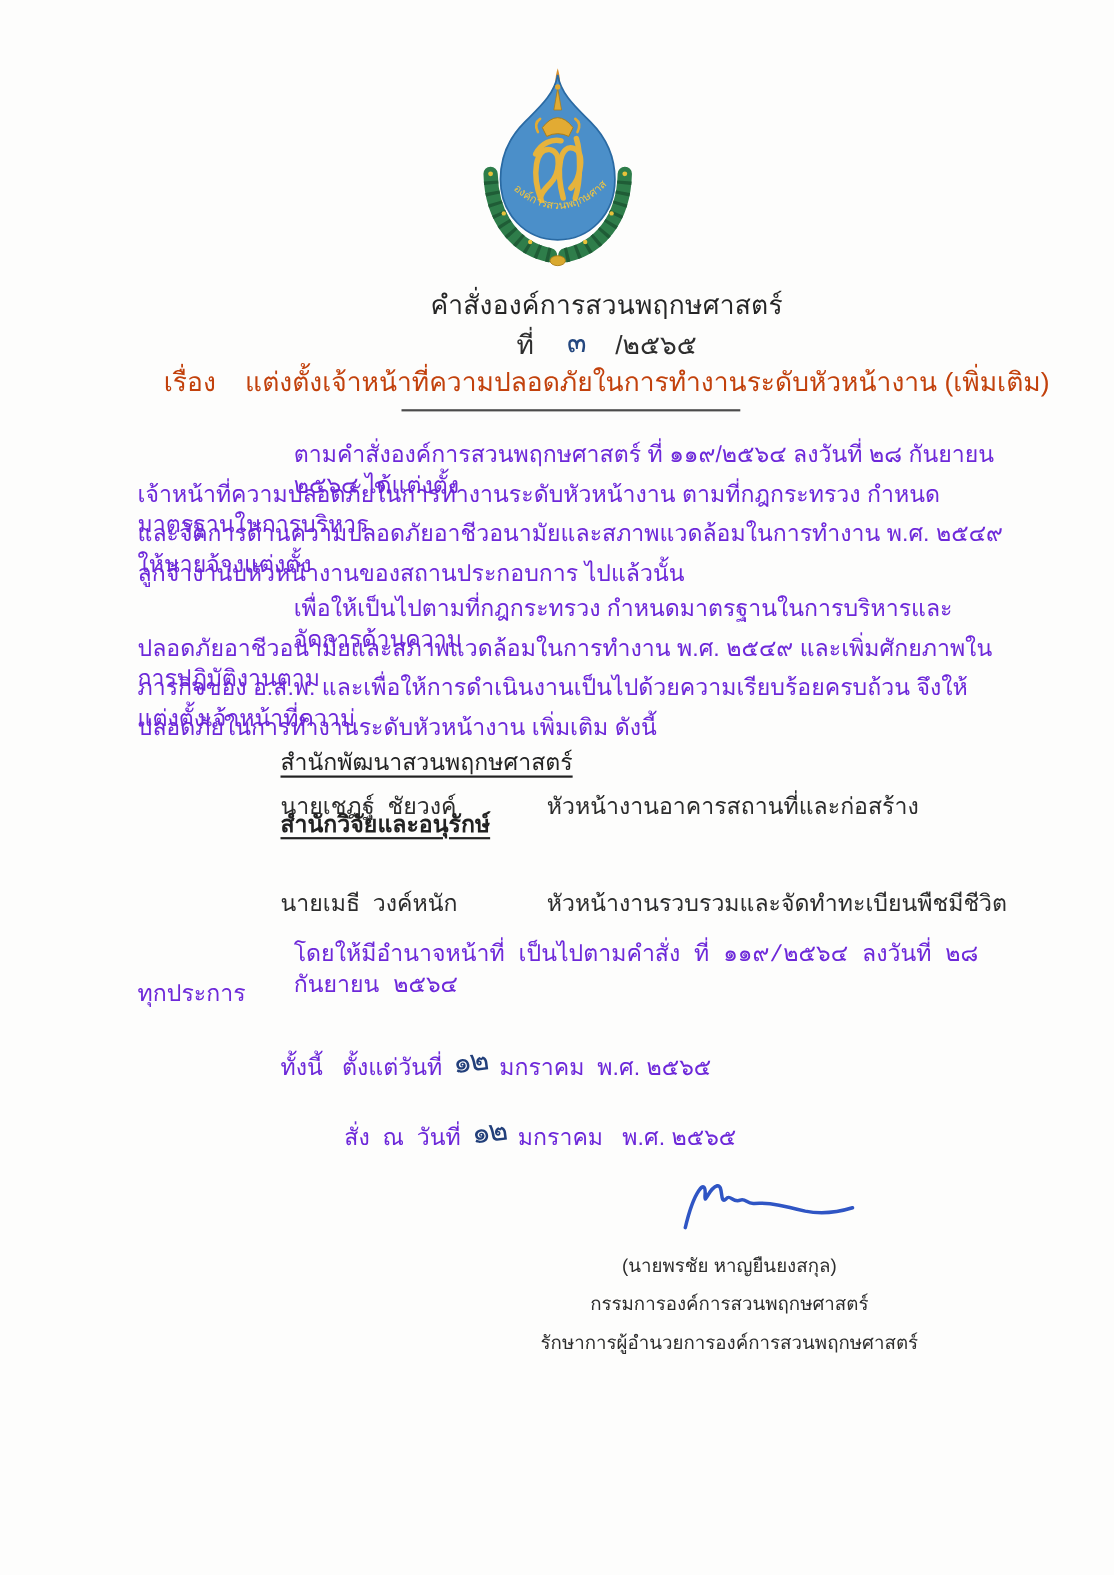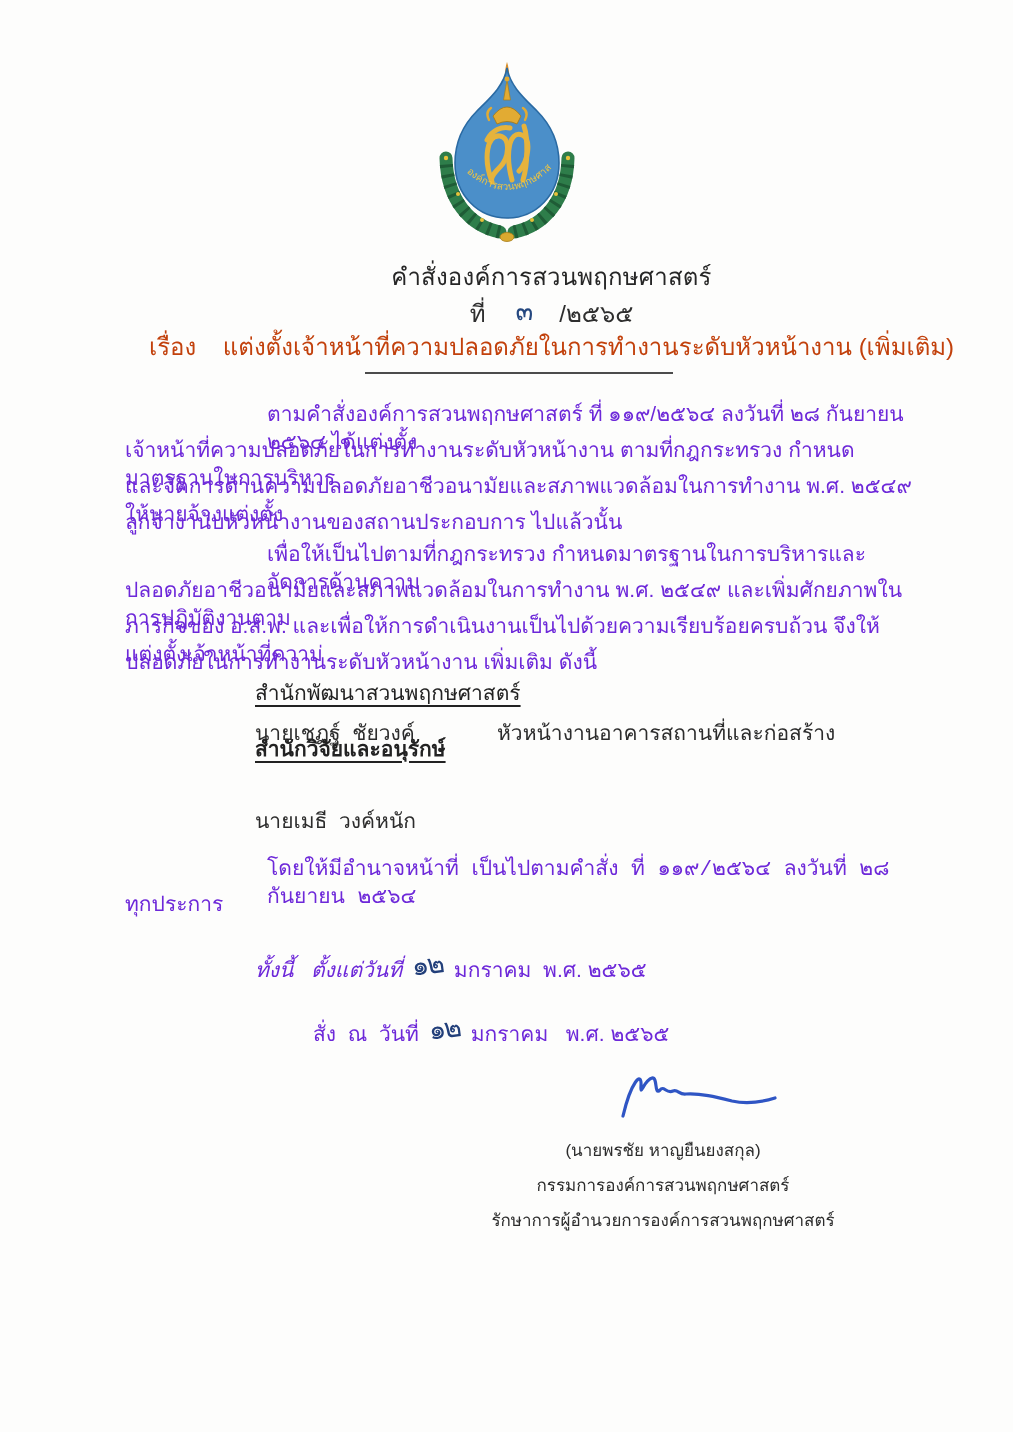--- a/index.html
+++ b/index.html
@@ -130,28 +130,31 @@
   <div class="abs" style="left:497px;top:716px;">
     <span class="name-cell">หัวหน้างานอาคารสถานที่และก่อสร้าง</span>
   </div>
 
   <div class="abs" style="left:255px;top:732px;font-weight:bold;">
     <span class="section-heading">สำนักวิจัยและอนุรักษ์</span>
   </div>
   <div class="abs" style="left:255px;top:804px;">
     <span class="name-cell">นายเมธี  วงค์หนัก</span>
   </div>
+  <div class="abs" style="left:497px;top:804px;">
+    <span class="name-cell">หัวหน้างานรวบรวมและจัดทำทะเบียนพืชมีชีวิต</span>
+  </div>
 
   <div class="abs" style="left:125px;top:856px;width:790px;font-family:Liberation Mono, monospace;">
     <div class="body-line indent">โดยให้มีอำนาจหน้าที่ เป็นไปตามคำสั่ง ที่ ๑๑๙/๒๕๖๔ ลงวันที่ ๒๘ กันยายน ๒๕๖๔</div>
     <div class="body-line">ทุกประการ</div>
   </div>
 
   <div class="abs" style="left:255px;top:946px;">
-    <span class="body-line" style="display:inline;font-style:italic;">ทั้งนี้   ตั้งแต่วันที่</span>
+    <span class="body-line" style="display:inline;">ทั้งนี้   ตั้งแต่วันที่</span>
     <span class="handwritten">๑๒</span>
     <span class="body-line" style="display:inline;">มกราคม  พ.ศ. ๒๕๖๕</span>
   </div>
 
   <div class="abs" style="left:313px;top:1010px;">
     <span class="body-line" style="display:inline;">สั่ง  ณ  วันที่</span>
     <span class="handwritten">๑๒</span>
     <span class="body-line" style="display:inline;">มกราคม   พ.ศ. ๒๕๖๕</span>
   </div>
 

